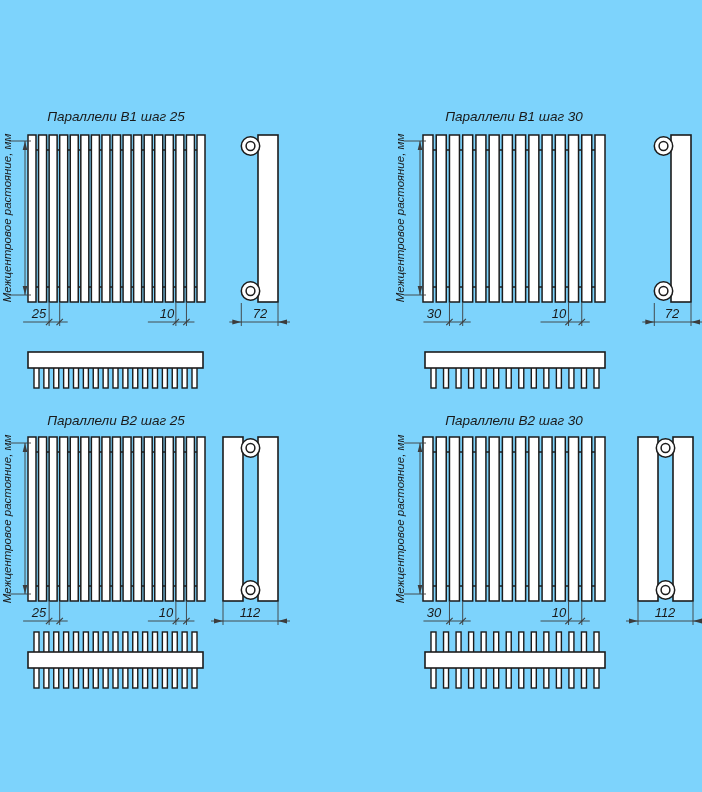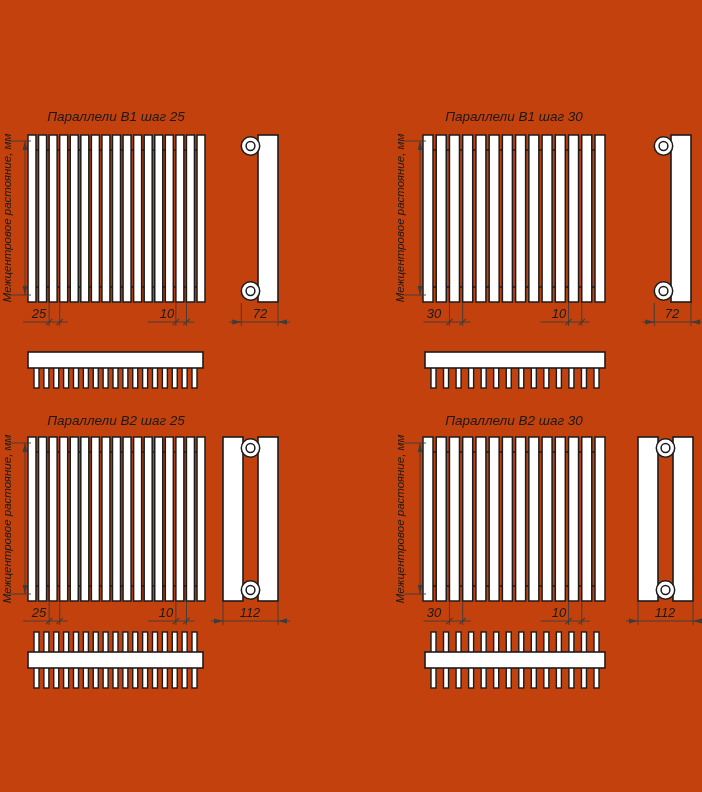--- a/index.html
+++ b/index.html
@@ -1,16 +1,16 @@
 <!DOCTYPE html>
 <html><head>
 <meta charset="utf-8">
 <style>
   html,body{margin:0;padding:0;background:#ffffff;}
-  .canvas{position:relative;width:702px;height:792px;background:#c2410c;overflow:hidden;}
+  .canvas{position:relative;width:702px;height:792px;background:#7dd3fc;overflow:hidden;}
   svg{display:block;}
   text{font-family:"Liberation Sans",sans-serif;font-style:italic;fill:#1a1a1a;}
   .title{font-size:13.5px;text-anchor:middle;}
   .dim{font-size:13px;text-anchor:middle;}
   .vlabel{font-size:11.5px;text-anchor:middle;}
 </style>
 </head>
 <body>
 
 <div class="canvas">

